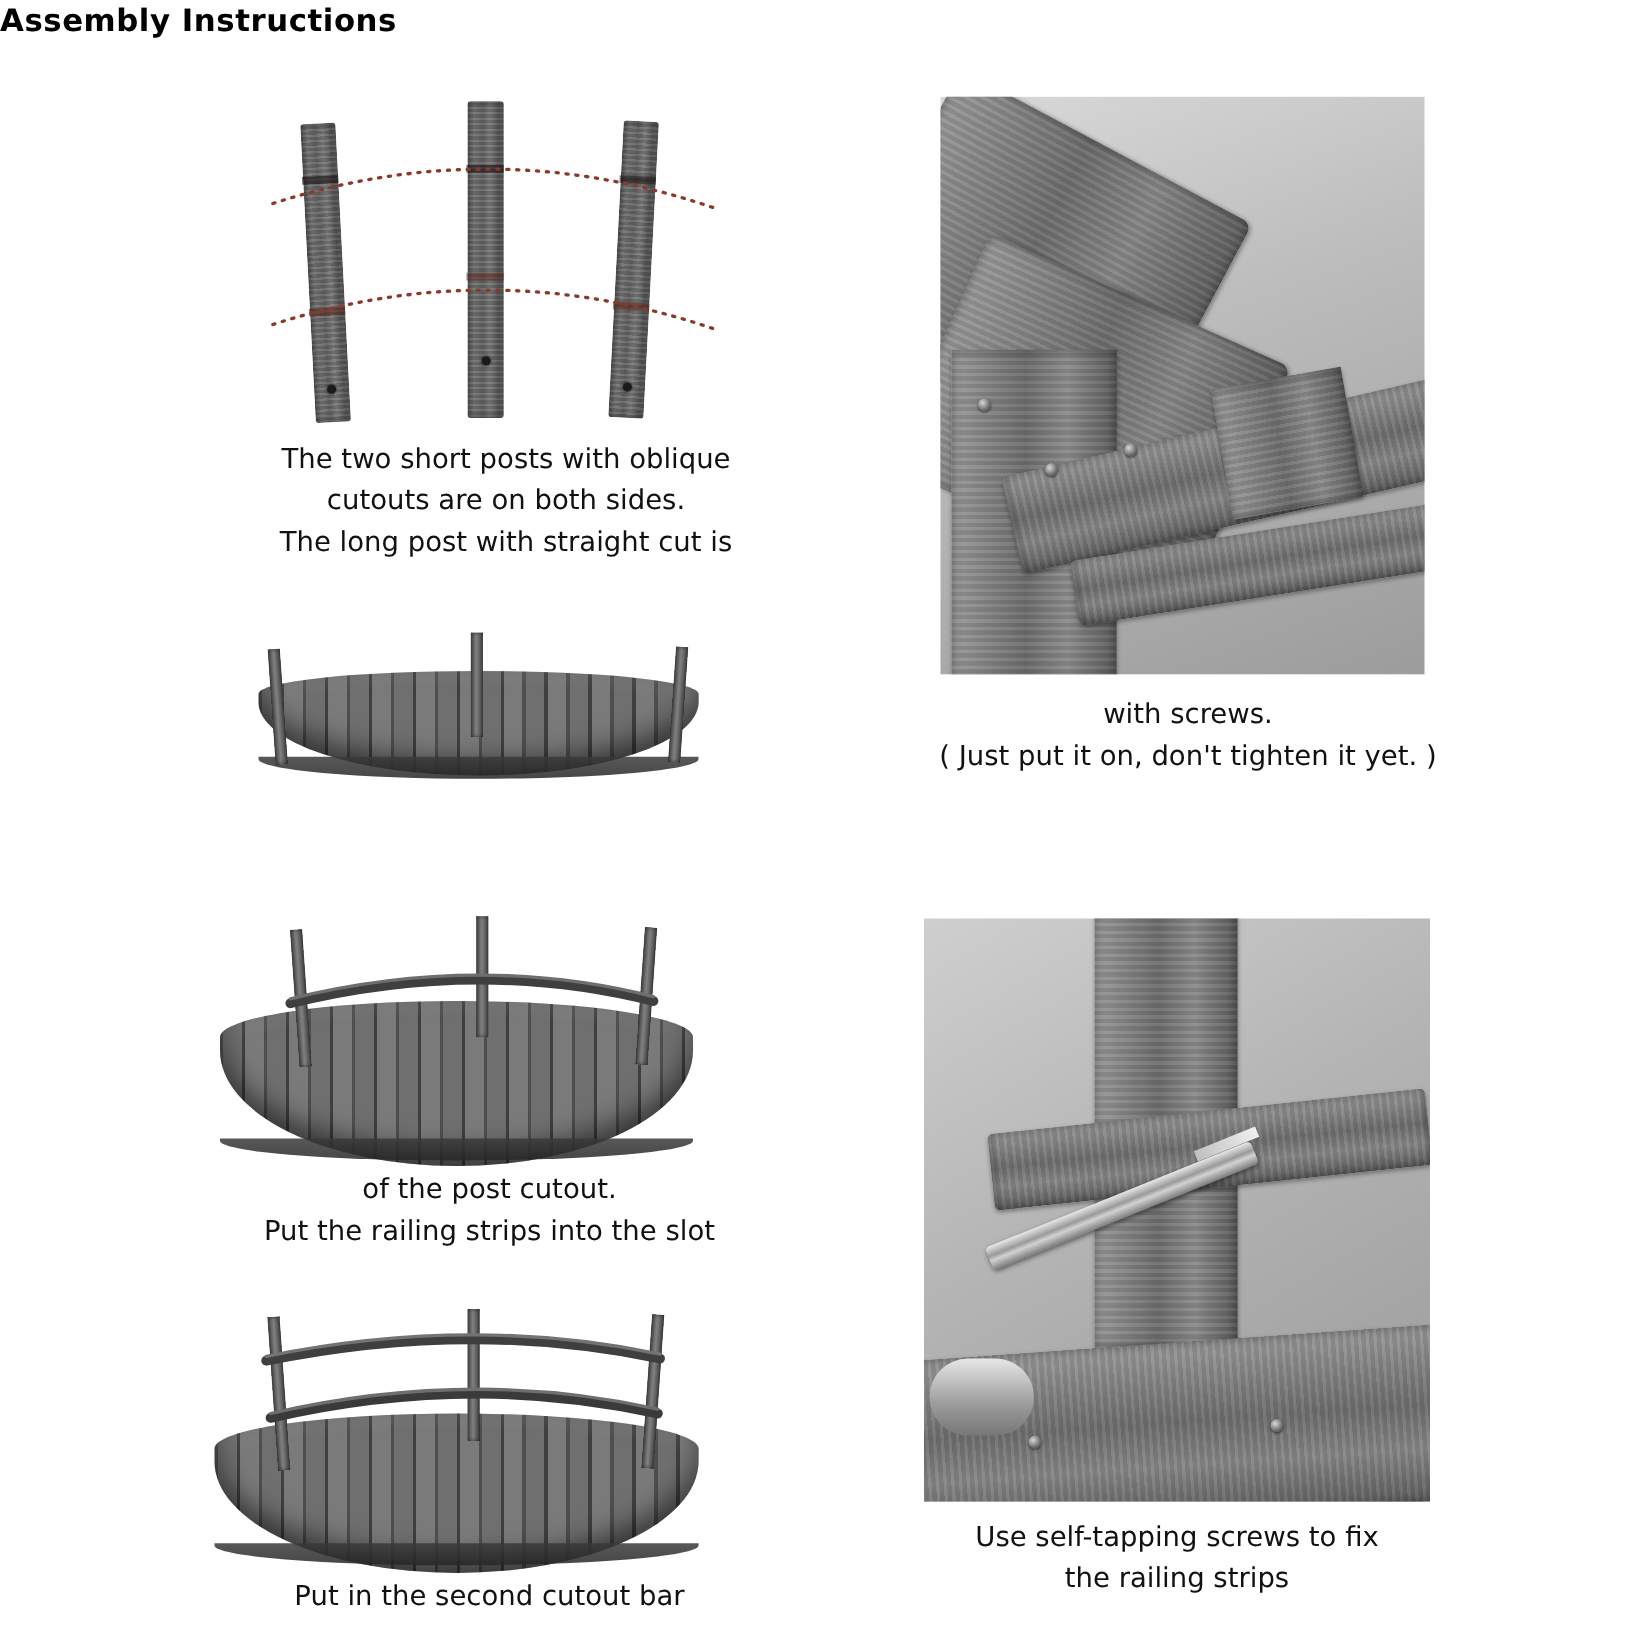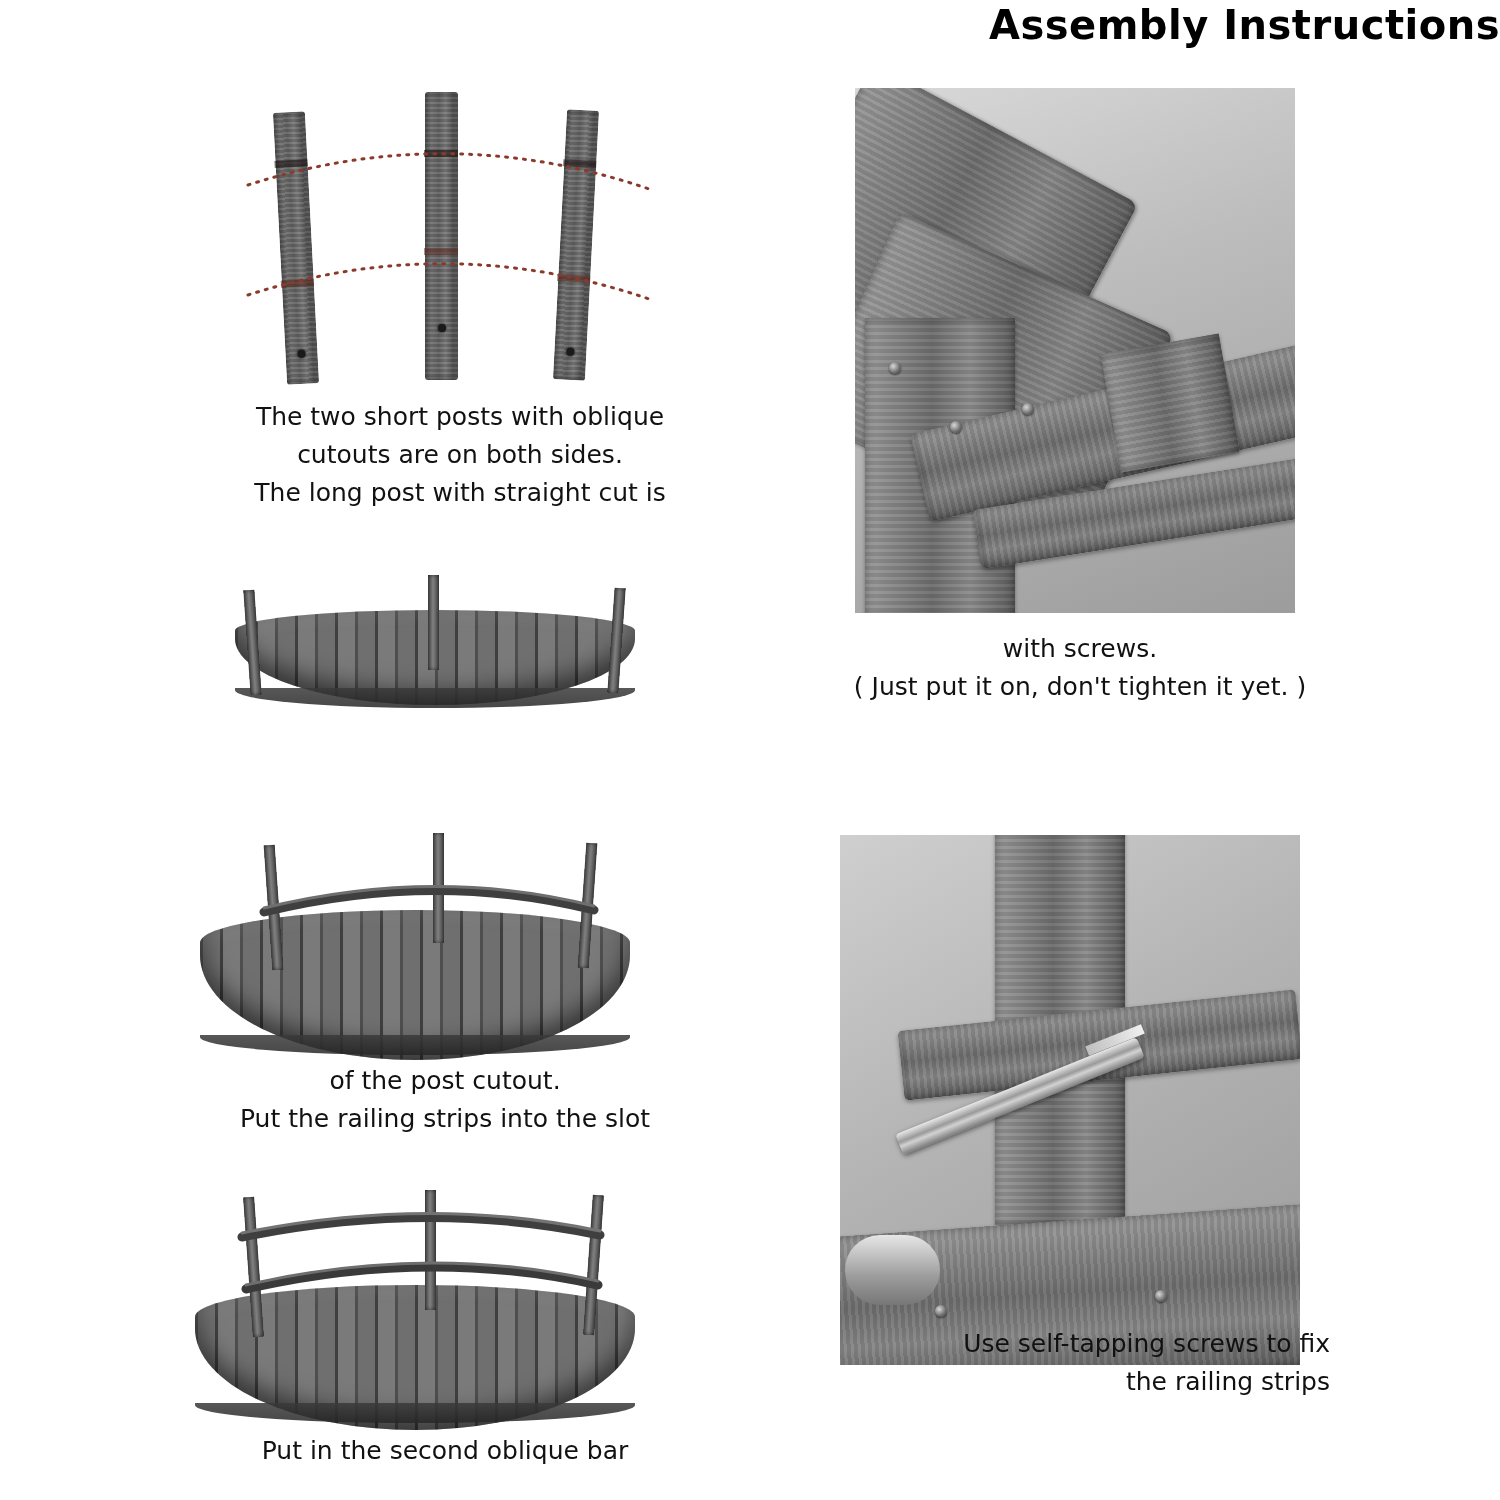--- a/index.html
+++ b/index.html
@@ -19,22 +19,22 @@
     position: relative;
     width: 1500px;
     height: 1500px;
     background: #ffffff;
   }
   .title {
     position: absolute;
     top: 2px;
     left: 0;
     width: 1500px;
-    text-align: right;
-    font-size: 40px;
+    text-align: left;
+    font-size: 28px;
     font-weight: bold;
     letter-spacing: 0.5px;
     font-family: "DejaVu Sans", sans-serif;
     color: #000000;
   }
   .caption {
     position: absolute;
     text-align: center;
     font-size: 25px;
     line-height: 38px;
@@ -241,21 +241,21 @@
     <div class="vpost" style="left:408px; top:10px; height:140px; transform:rotate(4deg);"></div>
     <svg style="position:absolute; left:0; top:0; width:480px; height:250px;" viewBox="0 0 480 250">
       <path d="M62,52 Q248,14 420,50" fill="none" stroke="#3f3f3f" stroke-width="9" stroke-linecap="round"></path>
       <path d="M62,48 Q248,10 420,46" fill="none" stroke="#737373" stroke-width="3" stroke-linecap="round"></path>
       <path d="M66,104 Q248,62 418,100" fill="none" stroke="#3a3a3a" stroke-width="9" stroke-linecap="round"></path>
       <path d="M66,100 Q248,58 418,96" fill="none" stroke="#6e6e6e" stroke-width="3" stroke-linecap="round"></path>
     </svg>
   </div>
 
   <div class="caption" style="left:195px; top:1432px; width:500px;">
-    <span class="line">Put in the second oblique bar</span>
+    <span class="line">Put in the second cutout bar</span>
   </div>
 
   <div class="photo" style="left:840px; top:835px; width:460px; height:530px;
               background:linear-gradient(150deg,#cfcfcf,#b4b4b4 45%,#9a9a9a);">
 
     <div class="ph-plank v" style="left:155px; top:-10px; width:130px; height:400px;"></div>
 
     <div class="ph-plank" style="left:60px; top:175px; width:400px; height:70px; transform:rotate(-6deg); border-radius:5px;"></div>
 
     <div class="ph-plank" style="left:-20px; top:385px; width:520px; height:160px; transform:rotate(-4deg);"></div>
@@ -263,18 +263,18 @@
     <div style="position:absolute; left:5px; top:400px; width:95px; height:70px; border-radius:45px;
                 background:linear-gradient(180deg,#e6e6e6,#9b9b9b 60%,#777);"></div>
 
     <div class="driver" style="left:50px; top:250px; width:260px; height:22px; transform:rotate(-22deg);"></div>
     <div style="position:absolute; left:245px; top:200px; width:60px; height:10px; transform:rotate(-22deg);
                 background:linear-gradient(90deg,#bfbfbf,#f0f0f0);"></div>
     <div class="screwdot" style="left:315px; top:455px;"></div>
     <div class="screwdot" style="left:95px; top:470px;"></div>
   </div>
 
-  <div class="caption" style="left:810px; top:1325px; width:520px;text-align:right;">
+  <div class="caption" style="left:810px; top:1378px; width:520px;">
     <span class="line">Use self-tapping screws to fix</span>
     <span class="line">the railing strips</span>
   </div>
 
 </div>
 
 </body></html>

